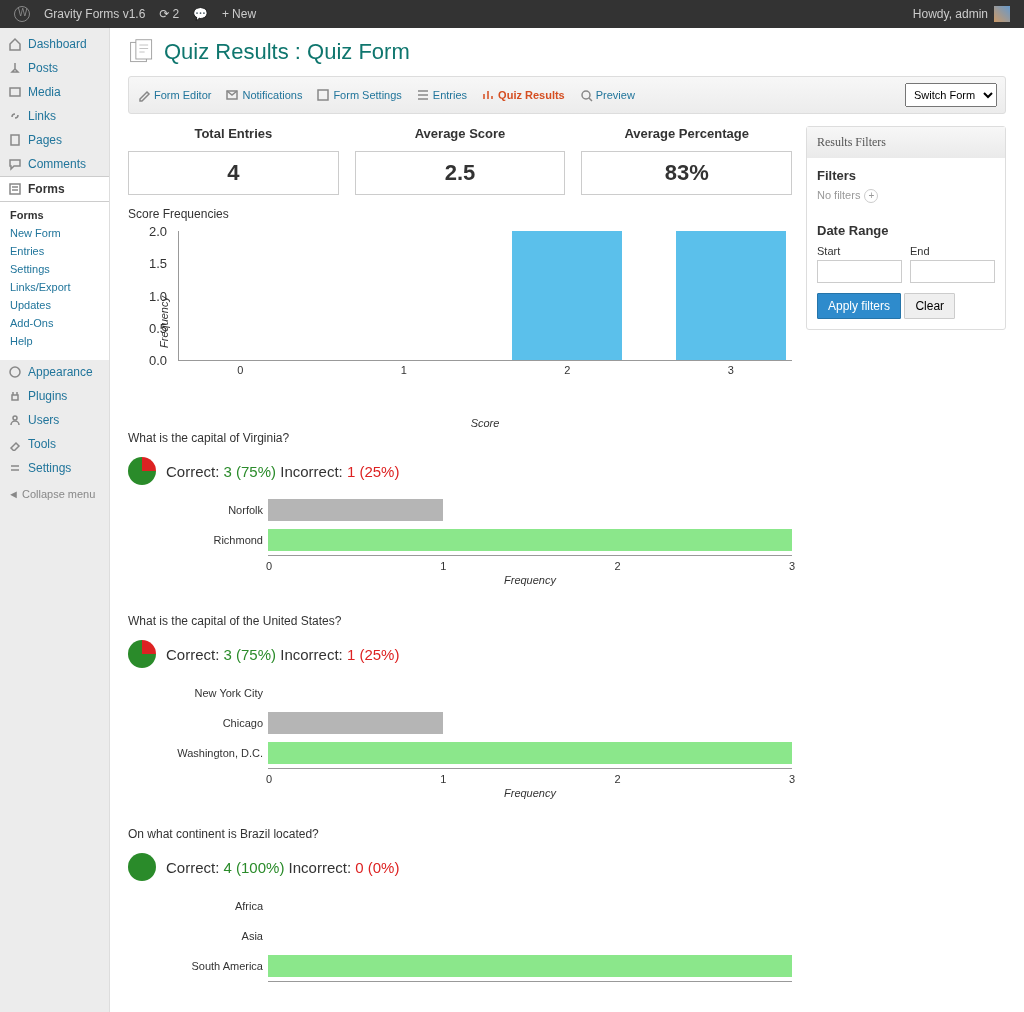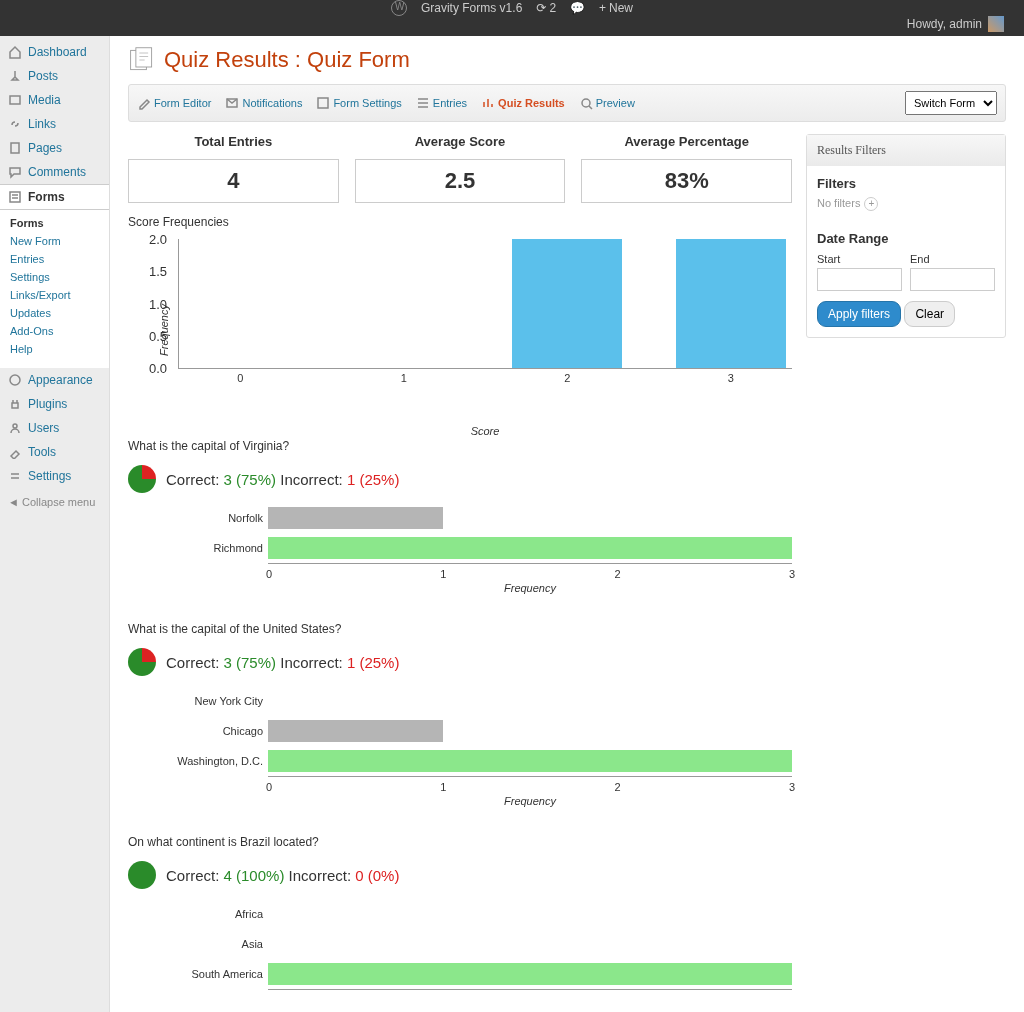--- a/index.html
+++ b/index.html
@@ -1,36 +1,36 @@
 <!DOCTYPE html>
 <html><head>
 <meta charset="utf-8">
 <style>
 * { box-sizing: border-box; margin: 0; padding: 0; }
 body { font-family: "Helvetica Neue", Arial, sans-serif; font-size: 12px; color: #333; background: #fff; }
-.topbar { background: #333; height: 36px; display: flex; align-items: center; padding: 0 20px; color: #ccc; font-size: 12px; flex-direction: column; }
+.topbar { background: #333; height: 28px; display: flex; align-items: center; padding: 0 14px; color: #ccc; font-size: 12px; }
 .topbar-left { display: flex; align-items: center; gap: 14px; }
 .topbar-right { margin-left: auto; display: flex; align-items: center; gap: 6px; }
 .topbar a { color: #ccc; text-decoration: none; cursor: pointer; display: flex; align-items: center; gap: 3px; }
 .wp-logo { width: 16px; height: 16px; border-radius: 50%; border: 1px solid #888; display: inline-block; position: relative; }
 .wp-logo::after { content: "W"; font-size: 10px; position: absolute; left: 3px; top: 0; color: #888; }
 .avatar { width: 16px; height: 16px; background: linear-gradient(45deg,#c96,#69c); display: inline-block; }
 .container { display: flex; min-height: calc(100vh - 28px); }
 .sidebar { width: 110px; background: #ececec; border-right: 1px solid #ddd; padding-top: 4px; }
 .sb-item { display: flex; align-items: center; gap: 6px; padding: 5px 8px; color: #21759b; cursor: pointer; font-size: 12px; }
 .sb-item svg { width: 14px; height: 14px; }
 .sb-item.active { background: #fff; color: #333; font-weight: bold; border-top: 1px solid #ccc; border-bottom: 1px solid #ccc; }
 .sb-sub { background: #fff; padding: 4px 0 10px 0; }
 .sb-sub a { display: block; padding: 3px 10px; color: #21759b; font-size: 11px; text-decoration: none; cursor: pointer; }
 .sb-sub a.curr { color: #333; font-weight: bold; }
 .collapse { color: #888; padding: 8px; font-size: 11px; cursor: pointer; }
 .main { flex: 1; padding: 10px 18px; position: relative; }
 .page-hdr { display: flex; align-items: center; gap: 8px; margin-bottom: 10px; }
 .page-hdr svg { width: 28px; height: 28px; }
-.page-hdr h1 { font-size: 22px; font-weight: normal; color: #c2410c; }
+.page-hdr h1 { font-size: 22px; font-weight: normal; color: #0f766e; }
 .toolbar { background: linear-gradient(#f7f7f7,#ececec); border: 1px solid #ddd; border-radius: 3px; padding: 6px 8px; display: flex; align-items: center; gap: 14px; margin-bottom: 12px; }
 .tb-item { color: #21759b; display: flex; align-items: center; gap: 3px; cursor: pointer; font-size: 11px; }
 .tb-item.active { color: #d54e21; font-weight: bold; }
 .switch-form { margin-left: auto; }
 .switch-form select { font-size: 11px; padding: 4px 4px; }
 .content-row { display: flex; gap: 14px; }
 .content-left { flex: 1; }
 .content-right { width: 200px; }
 .stats { display: flex; gap: 16px; margin-bottom: 12px; }
 .stat { flex: 1; text-align: center; }
@@ -63,21 +63,21 @@
 .filter-box { border: 1px solid #ddd; border-radius: 3px; }
 .filter-hdr { background: linear-gradient(#f7f7f7,#eaeaea); padding: 8px 10px; color: #555; font-family: Georgia, serif; }
 .filter-body { padding: 10px; }
 .filter-body h4 { font-size: 13px; margin-bottom: 6px; }
 .no-filters { color: #999; font-size: 11px; margin-bottom: 20px; }
 .plus { display: inline-block; width: 14px; height: 14px; border: 1px solid #ccc; border-radius: 50%; text-align: center; line-height: 12px; font-size: 10px; margin-left: 4px; }
 .dr-row { display: flex; gap: 8px; margin-bottom: 10px; }
 .dr-col { flex: 1; }
 .dr-col label { font-size: 11px; }
 .dr-col input { width: 100%; border: 1px solid #ccc; padding: 3px; margin-top: 2px; }
-.btn { padding: 5px 10px; border-radius: 9px; border: 1px solid #ccc; cursor: pointer; font-size: 12px; }
+.btn { padding: 5px 10px; border-radius: 1px; border: 1px solid #ccc; cursor: pointer; font-size: 12px; }
 .btn-primary { background: #2e8bcc; color: #fff; border-color: #2574a9; }
 .sv { width: 14px; height: 14px; fill: none; stroke: #888; stroke-width: 1.5; }
 </style>
 </head>
 <body>
 
 <div class="topbar">
   <div class="topbar-left">
     <a>
         <span class="wp-logo"></span>

